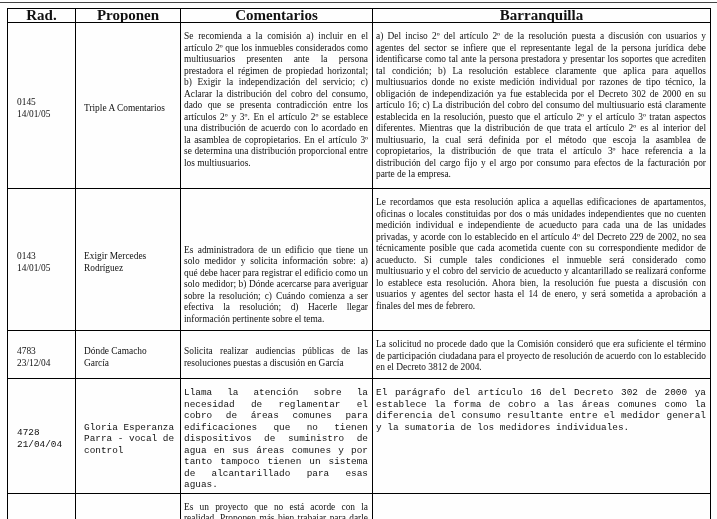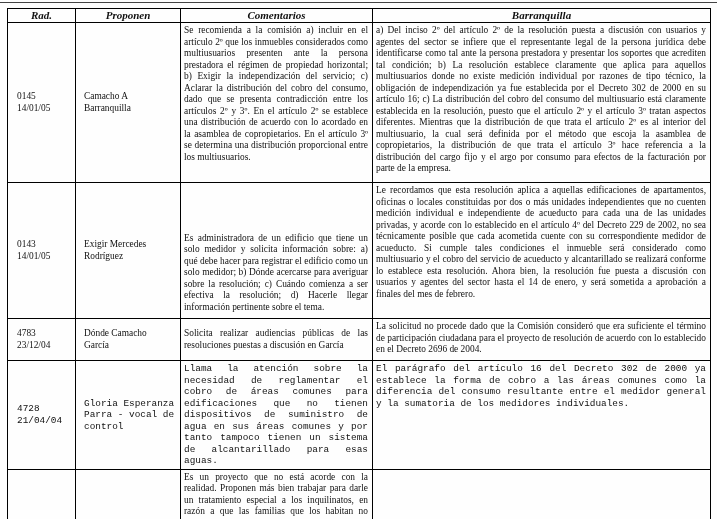--- a/index.html
+++ b/index.html
@@ -38,26 +38,25 @@
     border: 1px solid #000000;
     font-size: 9.4px;
     line-height: 11.5px;
     overflow: hidden;
   }
   .doc-table th {
     font-weight: bold;
     text-align: center;
     height: 13px;
     padding: 0 2px;
-    font-size: 11px;
-    font-style: italic;
+    font-size: 15px;
   }
   .doc-table td {
     vertical-align: top;
-    padding: 2px 4px 2px 3px;
+    padding: 8px 4px 2px 3px;
   }
   td.rad {
     vertical-align: middle;
     text-align: justify;
     padding-left: 9px;
     padding-right: 9px;
   }
   td.rem {
     vertical-align: middle;
     text-align: left;
@@ -94,35 +93,35 @@
       <tr>
         <th>Rad.</th>
         <th>Proponen</th>
         <th>Comentarios</th>
         <th>Barranquilla</th>
       </tr>
     </thead>
     <tbody>
       <tr class="row-0">
         <td class="rad">0145 14/01/05</td>
-        <td class="rem">Camacho A Barranquilla</td>
+        <td class="rem">Triple A Comentarios</td>
         <td class="com">Se recomienda a la comisión a) incluir en el artículo 2º que los inmuebles considerados como multiusuarios presenten ante la persona prestadora el régimen de propiedad horizontal; b) Exigir la independización del servicio; c) Aclarar la distribución del cobro del consumo, dado que se presenta contradicción entre los artículos 2º y 3º. En el artículo 2º se establece una distribución de acuerdo con lo acordado en la asamblea de copropietarios. En el artículo 3º se determina una distribución proporcional entre los multiusuarios.</td>
         <td class="obs">a) Del inciso 2º del artículo 2º de la resolución puesta a discusión con usuarios y agentes del sector se infiere que el representante legal de la persona jurídica debe identificarse como tal ante la persona prestadora y presentar los soportes que acrediten tal condición; b) La resolución establece claramente que aplica para aquellos multiusuarios donde no existe medición individual por razones de tipo técnico, la obligación de independización ya fue establecida por el Decreto 302 de 2000 en su artículo 16; c) La distribución del cobro del consumo del multiusuario está claramente establecida en la resolución, puesto que el artículo 2º y el artículo 3º tratan aspectos diferentes. Mientras que la distribución de que trata el artículo 2º es al interior del multiusuario, la cual será definida por el método que escoja la asamblea de copropietarios, la distribución de que trata el artículo 3º hace referencia a la distribución del cargo fijo y el argo por consumo para efectos de la facturación por parte de la empresa.</td>
       </tr>
       <tr class="row-1">
         <td class="rad">0143 14/01/05</td>
         <td class="rem">Exigir Mercedes Rodríguez</td>
         <td class="com">Es administradora de un edificio que tiene un solo medidor y solicita información sobre: a) qué debe hacer para registrar el edificio como un solo medidor; b) Dónde acercarse para averiguar sobre la resolución; c) Cuándo comienza a ser efectiva la resolución; d) Hacerle llegar información pertinente sobre el tema.</td>
         <td class="obs">Le recordamos que esta resolución aplica a aquellas edificaciones de apartamentos, oficinas o locales constituidas por dos o más unidades independientes que no cuenten medición individual e independiente de acueducto para cada una de las unidades privadas, y acorde con lo establecido en el artículo 4º del Decreto 229 de 2002, no sea técnicamente posible que cada acometida cuente con su correspondiente medidor de acueducto. Si cumple tales condiciones el inmueble será considerado como multiusuario y el cobro del servicio de acueducto y alcantarillado se realizará conforme lo establece esta resolución. Ahora bien, la resolución fue puesta a discusión con usuarios y agentes del sector hasta el 14 de enero, y será sometida a aprobación a finales del mes de febrero.</td>
       </tr>
       <tr class="row-2">
         <td class="rad">4783 23/12/04</td>
         <td class="rem">Dónde Camacho García</td>
         <td class="com">Solicita realizar audiencias públicas de las resoluciones puestas a discusión en García</td>
-        <td class="obs">La solicitud no procede dado que la Comisión consideró que era suficiente el término de participación ciudadana para el proyecto de resolución de acuerdo con lo establecido en el Decreto 2696 de 2004.</td>
+        <td class="obs">La solicitud no procede dado que la Comisión consideró que era suficiente el término de participación ciudadana para el proyecto de resolución de acuerdo con lo establecido en el Decreto 3812 de 2004.</td>
       </tr>
       <tr class="row-3">
         <td class="rad">4728 21/04/04</td>
         <td class="rem">Gloria Esperanza Parra - vocal de control</td>
         <td class="com">Llama la atención sobre la necesidad de reglamentar el cobro de áreas comunes para edificaciones que no tienen dispositivos de suministro de agua en sus áreas comunes y por tanto tampoco tienen un sistema de alcantarillado para esas aguas.</td>
         <td class="obs">El parágrafo del artículo 16 del Decreto 302 de 2000 ya establece la forma de cobro a las áreas comunes como la diferencia del consumo resultante entre el medidor general y la sumatoria de los medidores individuales.</td>
       </tr>
       <tr class="row-4">
         <td class="rad">Diciembre 20 de 2004</td>
         <td class="rem">Bucaramanga participantes</td>

